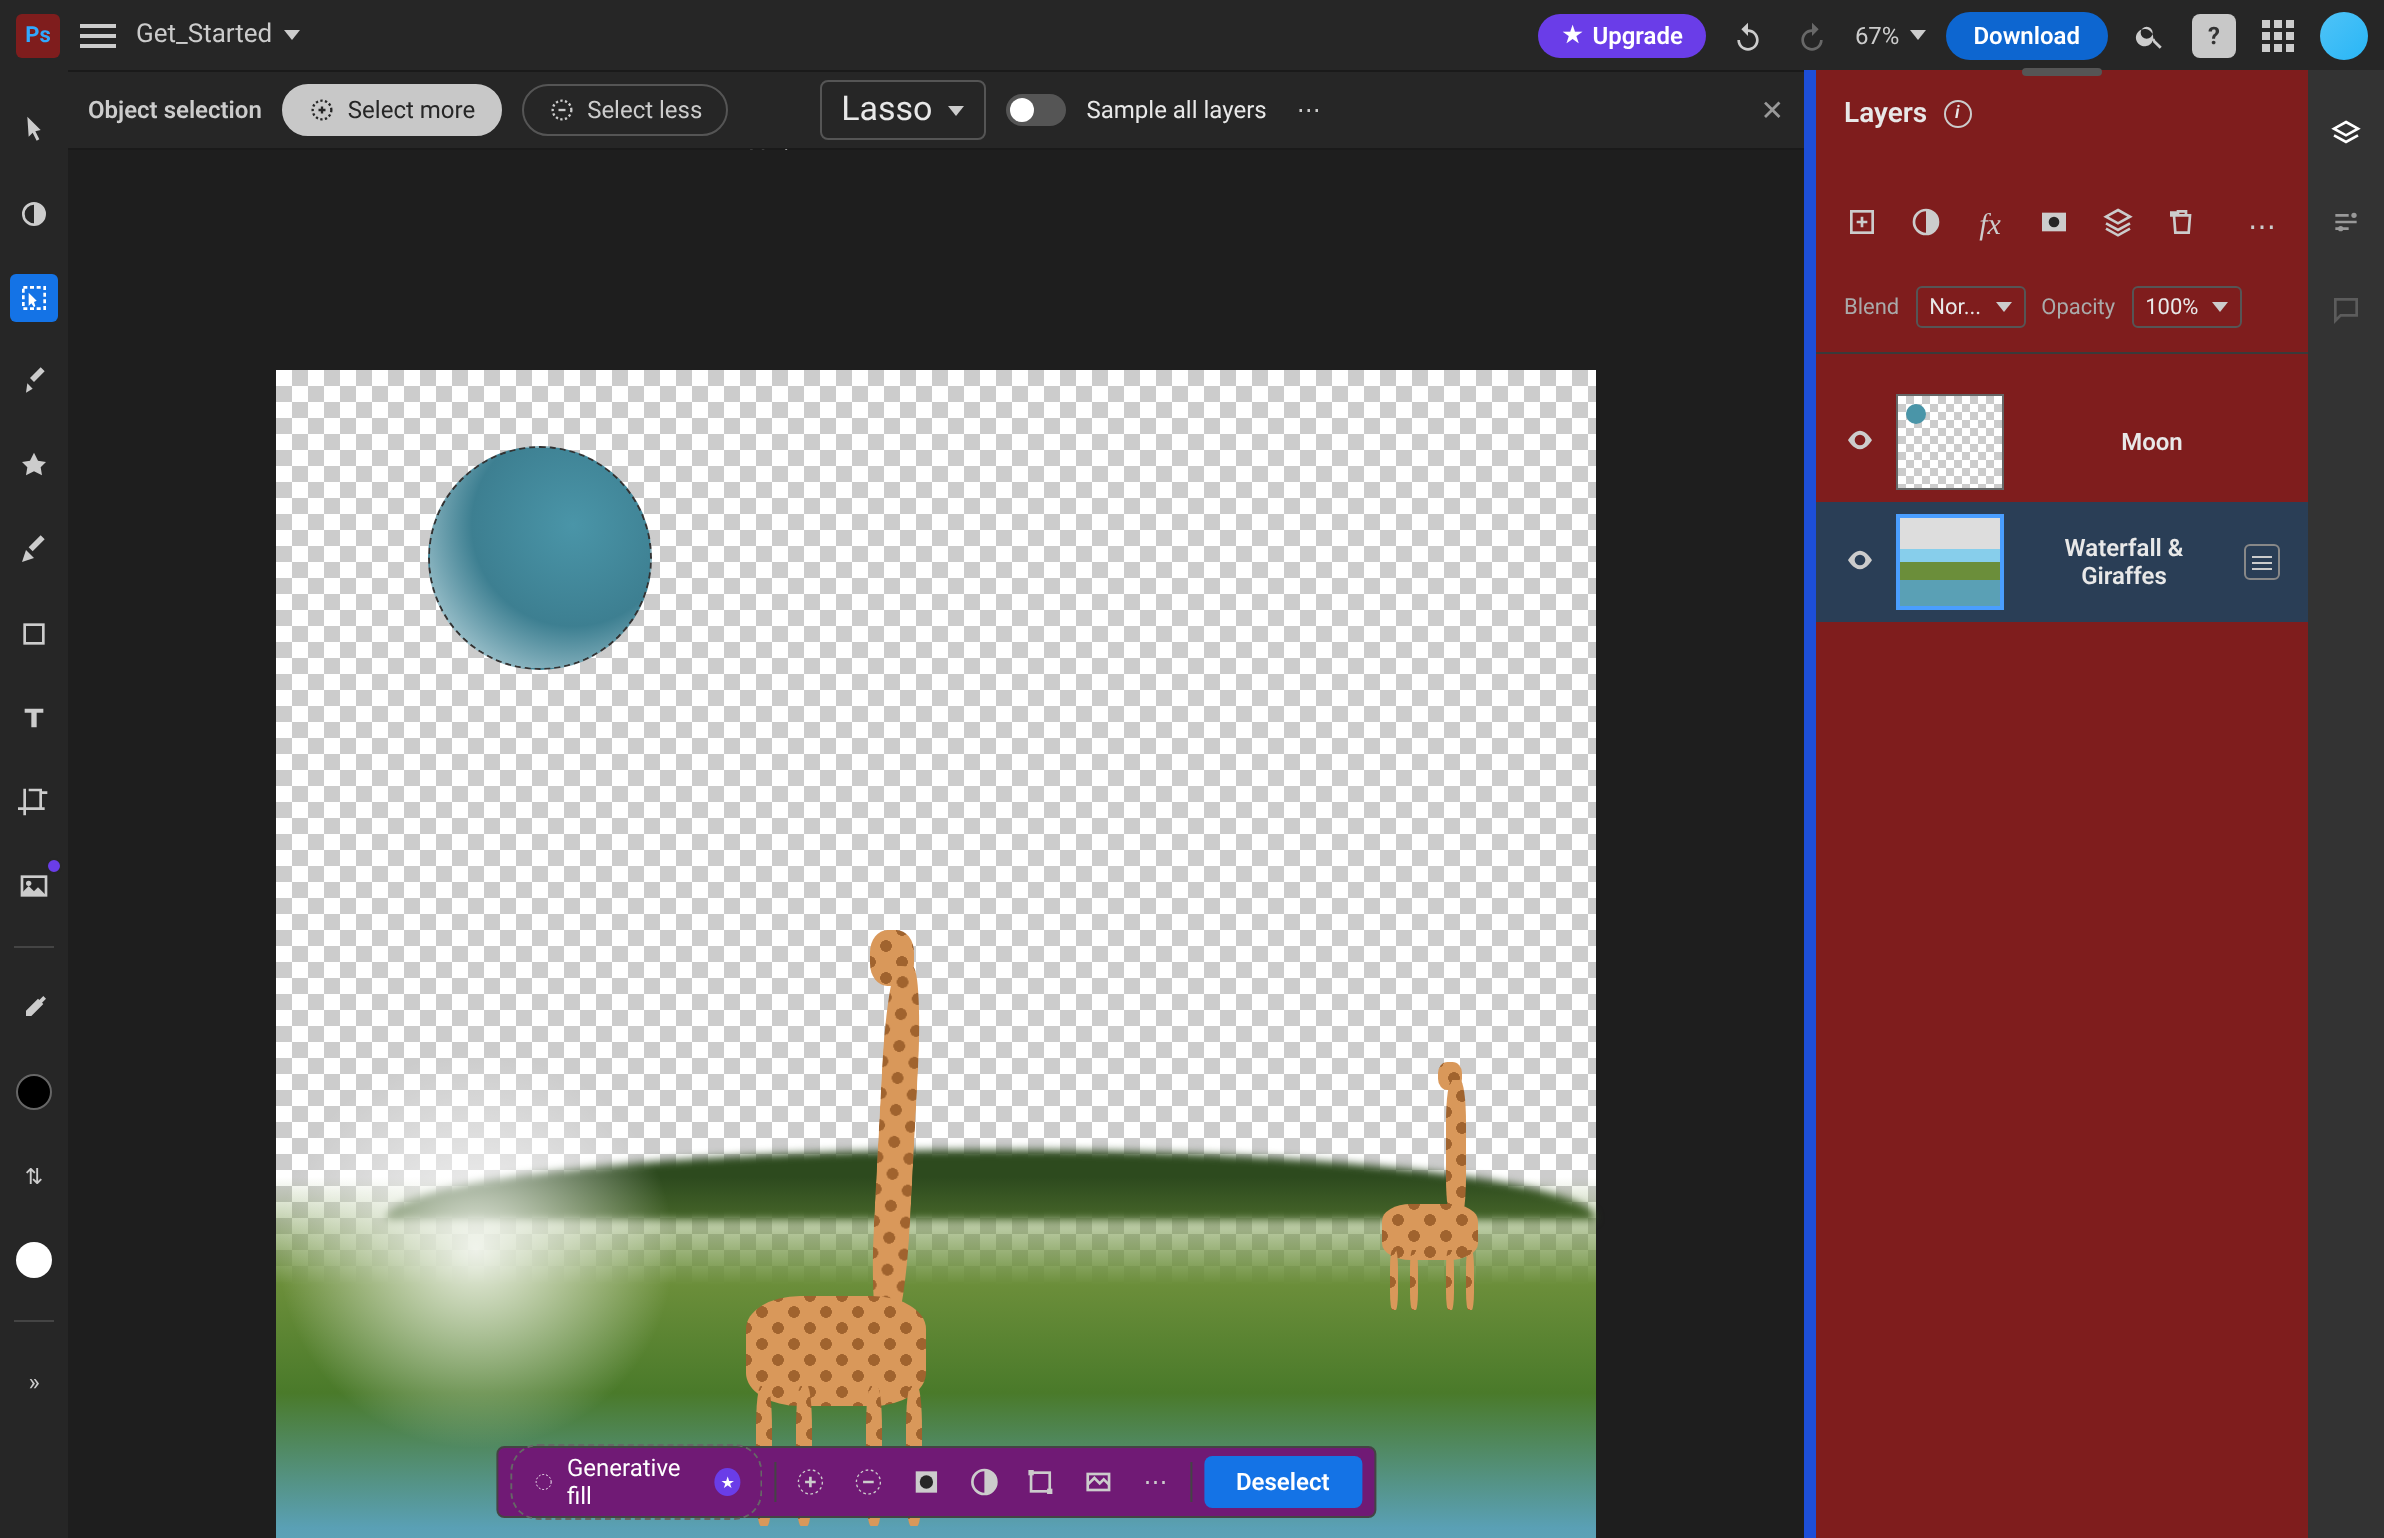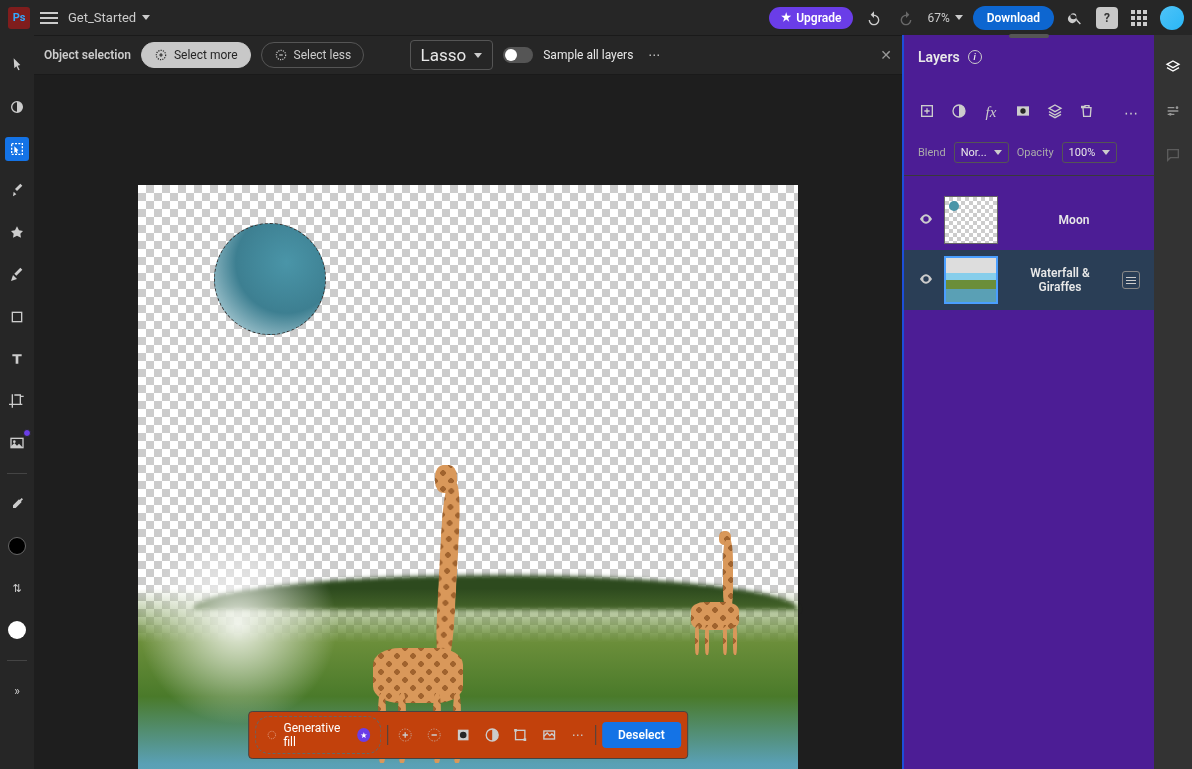--- a/index.html
+++ b/index.html
@@ -60,29 +60,29 @@
 .g1 .torso { width: 90px; height: 55px; bottom: 60px; left: 10px; }
 .g1 .leg { width: 8px; height: 70px; bottom: 0; }
 .g1 .l1 { left: 15px; } .g1 .l2 { left: 35px; } .g1 .l3 { left: 70px; } .g1 .l4 { left: 90px; }
 .g1 .head { width: 22px; height: 28px; bottom: 270px; left: 72px; border-radius: 40%; }
 .g2 .neck { width: 10px; height: 70px; bottom: 45px; left: 40px; }
 .g2 .torso { width: 48px; height: 28px; bottom: 25px; left: 8px; }
 .g2 .leg { width: 4px; height: 30px; bottom: 0; }
 .g2 .l1 { left: 12px; } .g2 .l2 { left: 22px; } .g2 .l3 { left: 40px; } .g2 .l4 { left: 50px; }
 .g2 .head { width: 12px; height: 14px; bottom: 110px; left: 36px; border-radius: 40%; }
 
-.action-bar { position: absolute; bottom: 10px; left: 50%; transform: translateX(-50%); background: #c2410c; border: 1px solid #444; border-radius: 4px; height: 48px; display: flex; align-items: center; padding: 0 6px; gap: 6px; }
+.action-bar { position: absolute; bottom: 10px; left: 50%; transform: translateX(-50%); background: #701a75; border: 1px solid #444; border-radius: 4px; height: 36px; display: flex; align-items: center; padding: 0 6px; gap: 6px; }
 .gen-fill { display: flex; align-items: center; gap: 6px; padding: 4px 10px; border: 1px dashed #666; border-radius: 14px; cursor: pointer; font-size: 12px; color: #fff; }
 .gen-badge { width: 14px; height: 14px; background: #6a3de8; border-radius: 50%; display: flex; align-items: center; justify-content: center; font-size: 8px; }
 .ab-icon { width: 24px; height: 24px; display: flex; align-items: center; justify-content: center; cursor: pointer; color: #ccc; border-radius: 3px; }
 .ab-divider { width: 1px; height: 20px; background: #444; }
 .btn-deselect { background: #1473e6; color: #fff; padding: 6px 16px; border-radius: 4px; font-size: 12px; font-weight: 600; cursor: pointer; }
 
 
-.right-panel { width: 252px; background: #4c1d95; border-left: 2px solid #1d4ed8; display: flex; flex-direction: column; position: relative; }
+.right-panel { width: 252px; background: #7f1d1d; border-left: 6px solid #1d4ed8; display: flex; flex-direction: column; position: relative; }
 .panel-handle { position: absolute; top: -1px; left: 50%; transform: translateX(-50%); width: 40px; height: 4px; background: #555; border-radius: 2px; }
 .panel-header { padding: 14px 14px 10px; display: flex; align-items: center; gap: 8px; font-size: 14px; font-weight: 600; }
 .info-icon { width: 14px; height: 14px; border: 1.5px solid #ccc; border-radius: 50%; display: flex; align-items: center; justify-content: center; font-size: 9px; font-style: italic; cursor: pointer; }
 .layer-actions { padding: 0 14px 10px; display: flex; align-items: center; gap: 14px; margin-top: 28px; }
 .la-icon { cursor: pointer; color: #ccc; font-size: 14px; width: 18px; text-align: center; }
 .la-more { margin-left: auto; }
 .blend-row { padding: 0 14px 12px; display: flex; align-items: center; gap: 8px; border-bottom: 1px solid #3a3a3a; margin-top: 10px; }
 .blend-lbl { font-size: 11px; color: #aaa; }
 .blend-select { border: 1px solid #555; padding: 3px 6px; border-radius: 3px; font-size: 11px; display: flex; align-items: center; gap: 4px; cursor: pointer; min-width: 55px; justify-content: space-between; }
 

